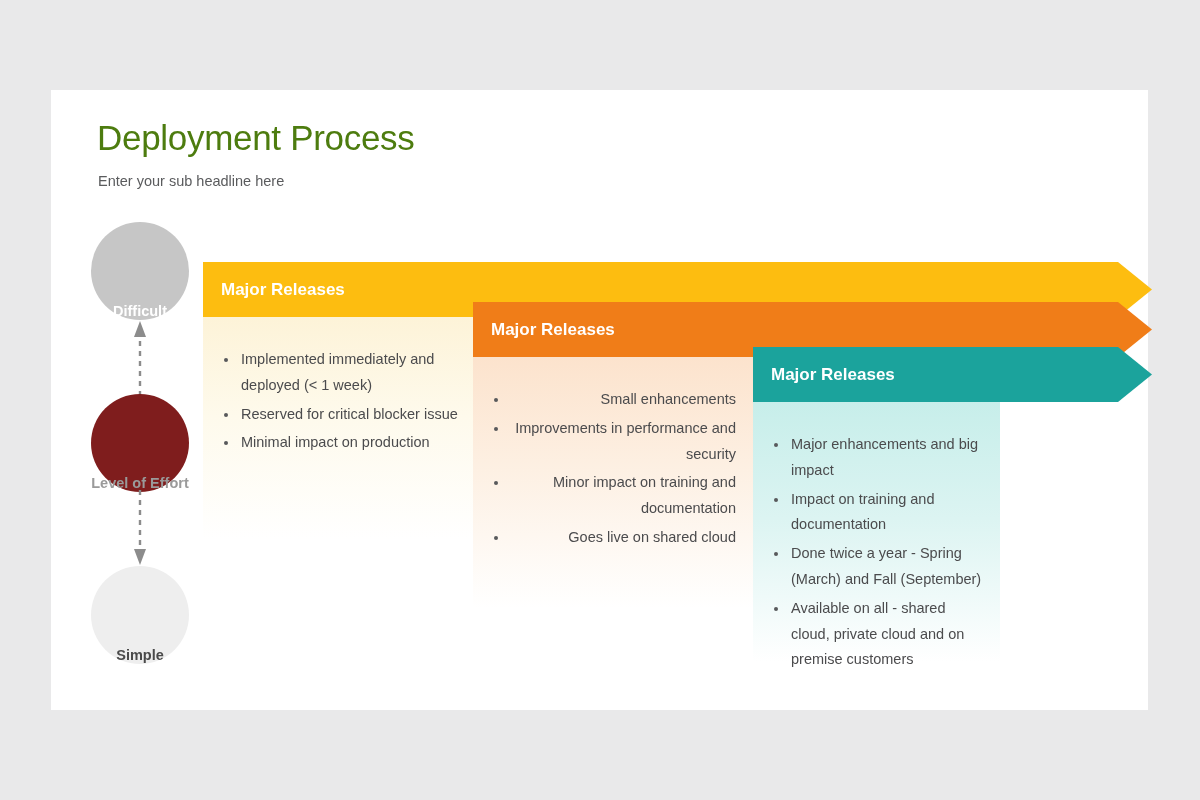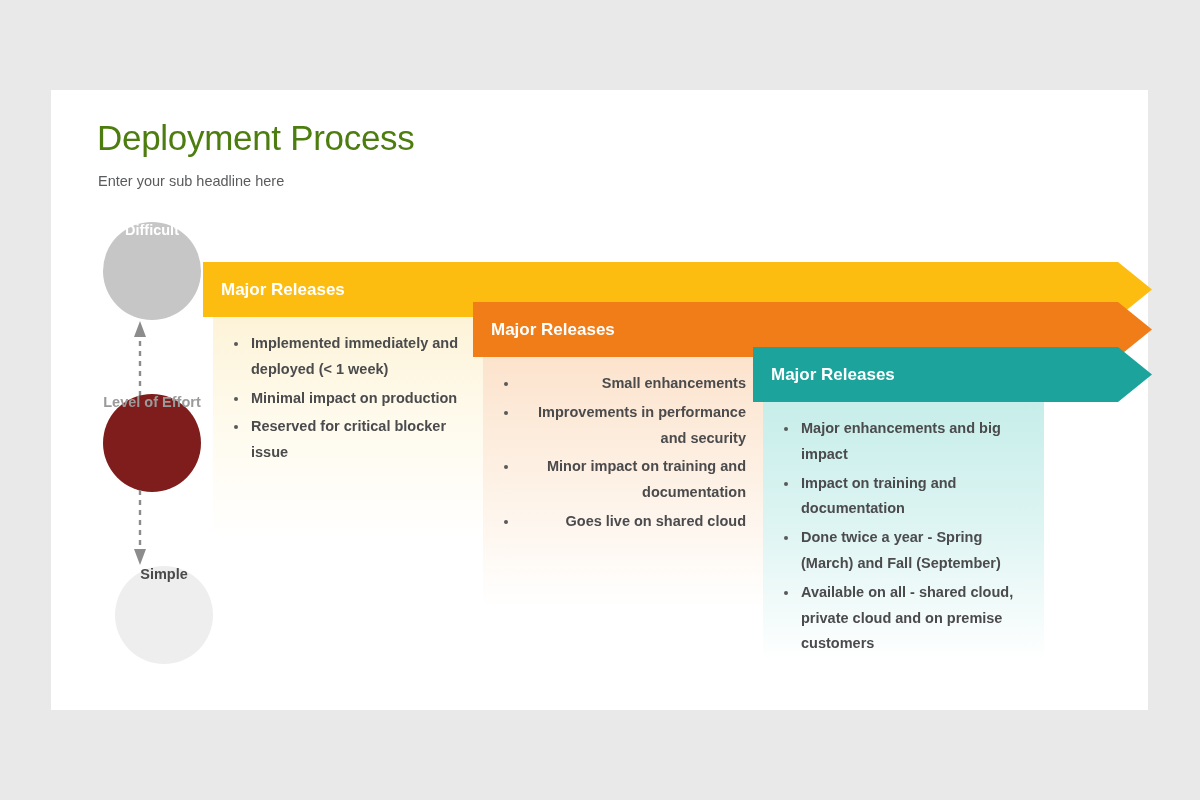--- a/index.html
+++ b/index.html
@@ -49,43 +49,42 @@
     color: #5a5b5d;
     font-weight: 400;
     white-space: nowrap;
   }
 
   
   .axis-circle {
     position: absolute;
     border-radius: 50%;
     display: flex;
-    align-items: flex-start;
+    align-items: flex-end;
     justify-content: center;
     text-align: center;
     line-height: 1.18;
     font-weight: bold;
-    margin-left: 12px;
   }
   #circle-difficult {
     left: 40px; top: 132px;
     width: 98px; height: 98px;
     background: #c6c6c6;
     color: #ffffff;
     font-size: 14.5px;
   }
   #circle-effort {
     left: 40px; top: 304px;
     width: 98px; height: 98px;
     background: #7f1d1d;
     color: #9a9a9a;
     font-size: 14.5px;
   }
   #circle-simple {
-    left: 52px; top: 476px;
+    left: 40px; top: 476px;
     width: 98px; height: 98px;
     background: #eeeeee;
     color: #4a4a4a;
     font-size: 14.5px;
   }
 
   .connector {
     position: absolute;
     left: 78px;
     width: 22px;
@@ -115,24 +114,23 @@
 
   .band-tip {
     position: absolute;
     top: 0;
     width: 68px;
     height: 55px;
   }
 
   .band-body {
     position: absolute;
-    left: 10px;
+    left: 0;
     box-sizing: border-box;
-    padding: 14px 18px 10px 14px;
-    font-weight: bold;
+    padding: 30px 18px 10px 14px;
   }
 
   .bullet-list {
     margin: 0;
     padding: 0;
     list-style: none;
   }
   .bullet-item {
     position: relative;
     padding-left: 24px;
@@ -174,21 +172,21 @@
     background: linear-gradient(to bottom, #fce3cd 0%, #fdf0e3 45%, #ffffff 100%);
     text-align: right;
   }
 
   
   #band-3 { left: 702px; top: 257px; width: 398px; }
   #band-3 .band-head { width: 332px; background: #1ba39c; }
   #band-3 .band-tip  { left: 331px; }
   #band-3 .band-body {
     top: 55px;
-    width: 281px;
+    width: 247px;
     height: 260px;
     background: linear-gradient(to bottom, #c7eeea 0%, #dcf4f2 45%, #ffffff 100%);
   }
 </style>
 </head>
 <body>
 
 <div id="slide-canvas">
   <div id="slide-card">
 
@@ -226,22 +224,22 @@
         <span>Major Releases</span>
       </div>
       <div class="band-tip">
         <svg width="68" height="55" viewBox="0 0 68 55" preserveAspectRatio="none">
           <polygon points="0,0 34,0 68,27.5 34,55 0,55" fill="#fdbd10"></polygon>
         </svg>
       </div>
       <div class="band-body">
         <ul class="bullet-list">
           <li class="bullet-item">Implemented immediately and deployed (&lt; 1 week)</li>
+          <li class="bullet-item">Reserved for critical blocker issue</li>
           <li class="bullet-item">Minimal impact on production</li>
-          <li class="bullet-item">Reserved for critical blocker issue</li>
         </ul>
       </div>
     </div>
 
     <div class="band" id="band-2">
       <div class="band-head">
         <span>Major Releases</span>
       </div>
       <div class="band-tip">
         <svg width="68" height="55" viewBox="0 0 68 55" preserveAspectRatio="none">

